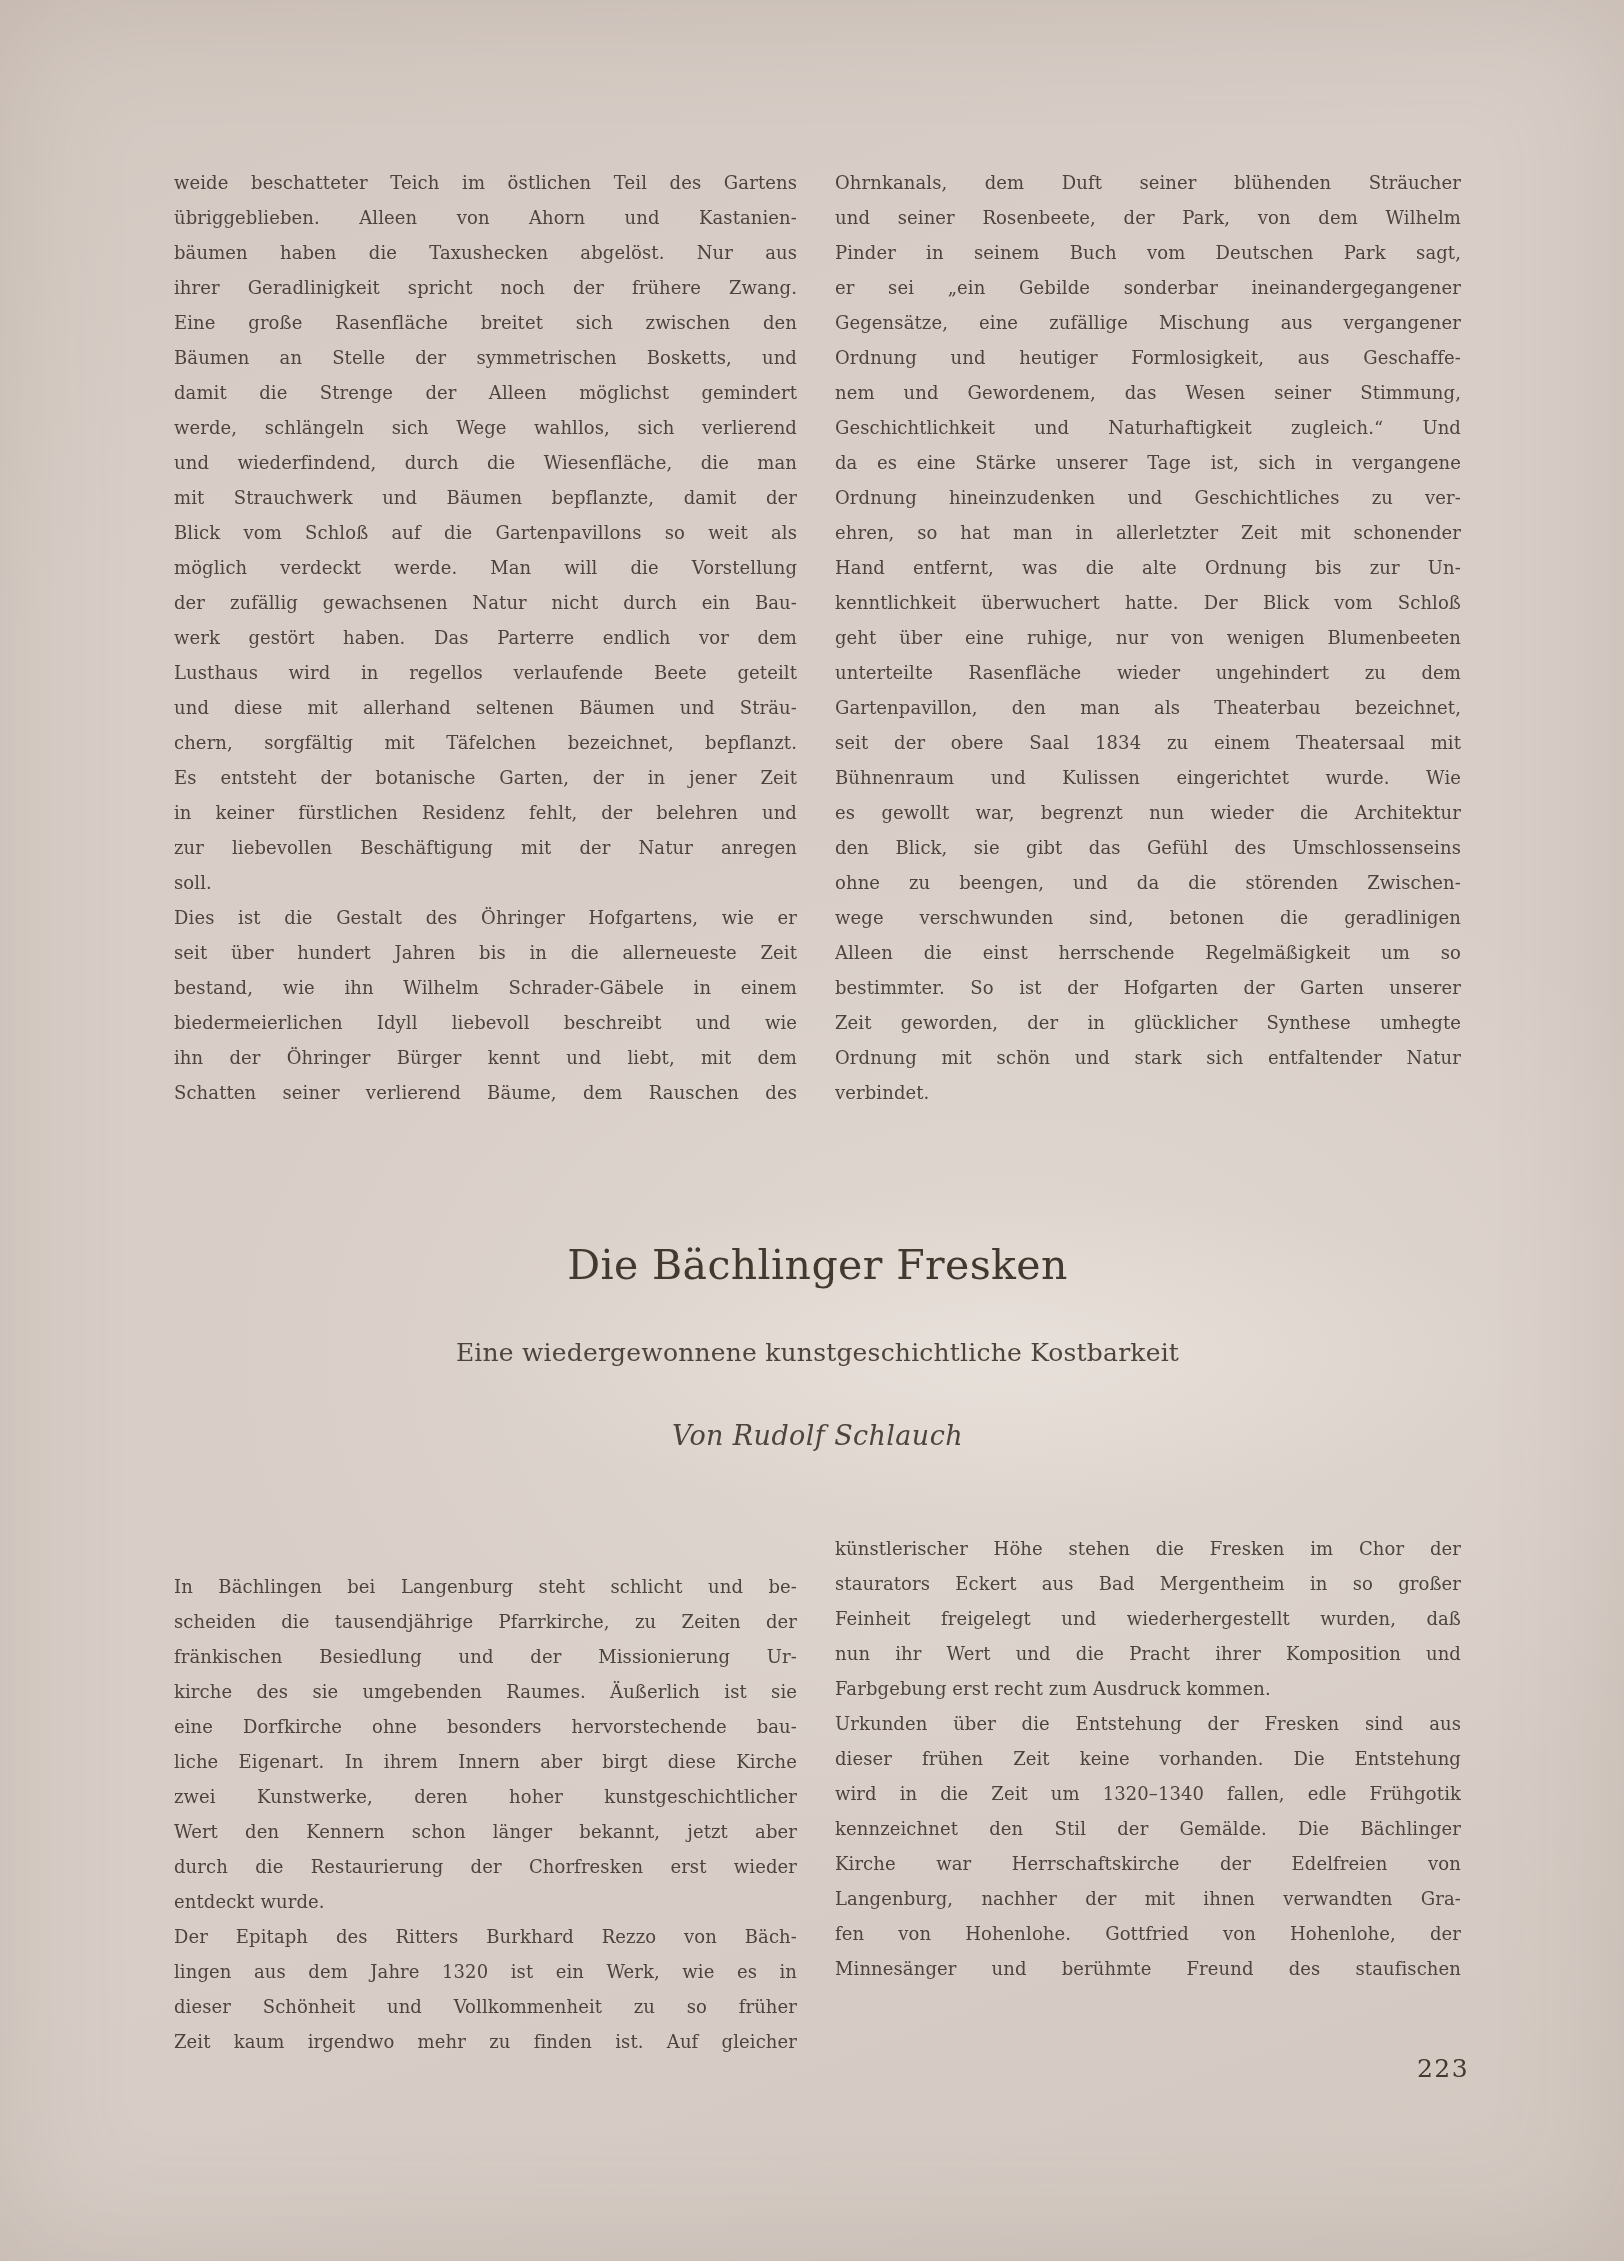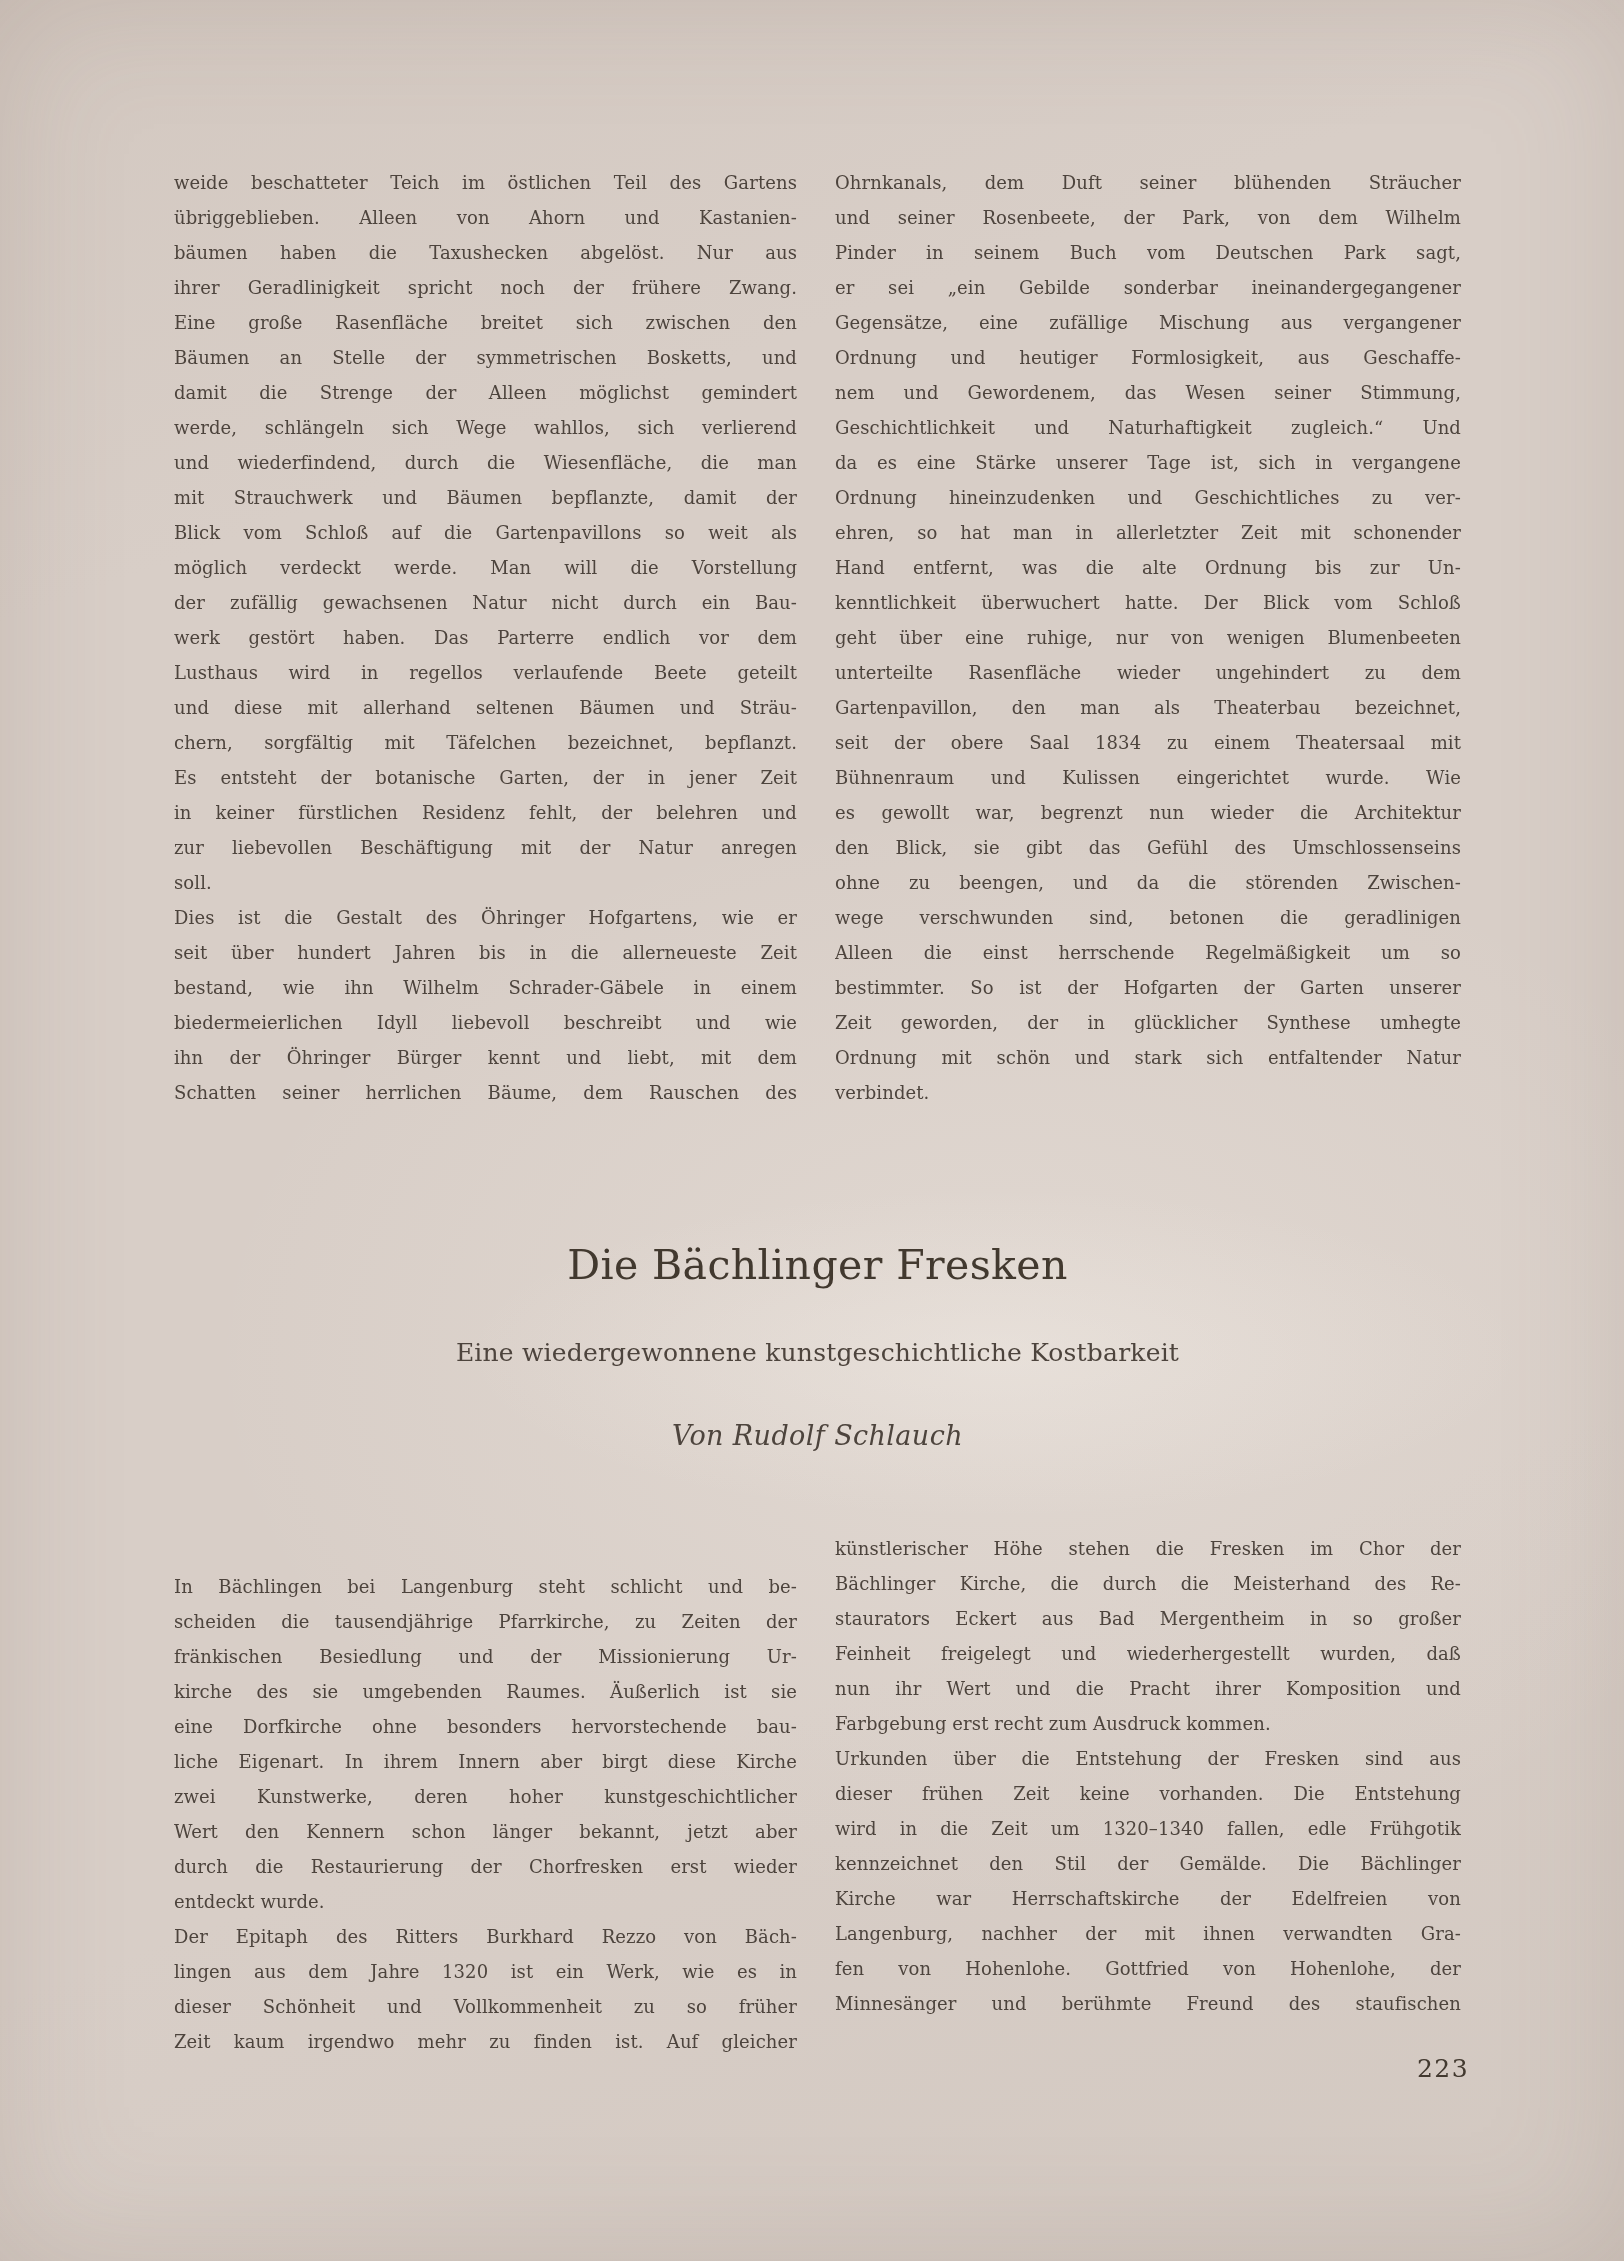--- a/index.html
+++ b/index.html
@@ -121,21 +121,21 @@
       <div class="tline">chern, sorgfältig mit Täfelchen bezeichnet, bepflanzt.</div>
       <div class="tline">Es entsteht der botanische Garten, der in jener Zeit</div>
       <div class="tline">in keiner fürstlichen Residenz fehlt, der belehren und</div>
       <div class="tline">zur liebevollen Beschäftigung mit der Natur anregen</div>
       <div class="tline tline-end">soll.</div>
       <div class="tline">Dies ist die Gestalt des Öhringer Hofgartens, wie er</div>
       <div class="tline">seit über hundert Jahren bis in die allerneueste Zeit</div>
       <div class="tline">bestand, wie ihn Wilhelm Schrader-Gäbele in einem</div>
       <div class="tline">biedermeierlichen Idyll liebevoll beschreibt und wie</div>
       <div class="tline">ihn der Öhringer Bürger kennt und liebt, mit dem</div>
-      <div class="tline">Schatten seiner herrlichen Bäume, dem Rauschen des</div>
+      <div class="tline">Schatten seiner verlierend Bäume, dem Rauschen des</div>
     </section>
 
   <section class="col col-top-right">
       <div class="tline">Ohrnkanals, dem Duft seiner blühenden Sträucher</div>
       <div class="tline">und seiner Rosenbeete, der Park, von dem Wilhelm</div>
       <div class="tline">Pinder in seinem Buch vom Deutschen Park sagt,</div>
       <div class="tline">er sei „ein Gebilde sonderbar ineinandergegangener</div>
       <div class="tline">Gegensätze, eine zufällige Mischung aus vergangener</div>
       <div class="tline">Ordnung und heutiger Formlosigkeit, aus Geschaffe-</div>
       <div class="tline">nem und Gewordenem, das Wesen seiner Stimmung,</div>
@@ -179,21 +179,20 @@
       <div class="tline">durch die Restaurierung der Chorfresken erst wieder</div>
       <div class="tline tline-end">entdeckt wurde.</div>
       <div class="tline">Der Epitaph des Ritters Burkhard Rezzo von Bäch-</div>
       <div class="tline">lingen aus dem Jahre 1320 ist ein Werk, wie es in</div>
       <div class="tline">dieser Schönheit und Vollkommenheit zu so früher</div>
       <div class="tline">Zeit kaum irgendwo mehr zu finden ist. Auf gleicher</div>
     </section>
 
   <section class="col col-low-right">
       <div class="tline">künstlerischer Höhe stehen die Fresken im Chor der</div>
-      <div class="tline">Bächlinger Kirche, die durch die Meisterhand des Re-</div>
       <div class="tline">staurators Eckert aus Bad Mergentheim in so großer</div>
       <div class="tline">Feinheit freigelegt und wiederhergestellt wurden, daß</div>
       <div class="tline">nun ihr Wert und die Pracht ihrer Komposition und</div>
       <div class="tline tline-end">Farbgebung erst recht zum Ausdruck kommen.</div>
       <div class="tline">Urkunden über die Entstehung der Fresken sind aus</div>
       <div class="tline">dieser frühen Zeit keine vorhanden. Die Entstehung</div>
       <div class="tline">wird in die Zeit um 1320–1340 fallen, edle Frühgotik</div>
       <div class="tline">kennzeichnet den Stil der Gemälde. Die Bächlinger</div>
       <div class="tline">Kirche war Herrschaftskirche der Edelfreien von</div>
       <div class="tline">Langenburg, nachher der mit ihnen verwandten Gra-</div>

